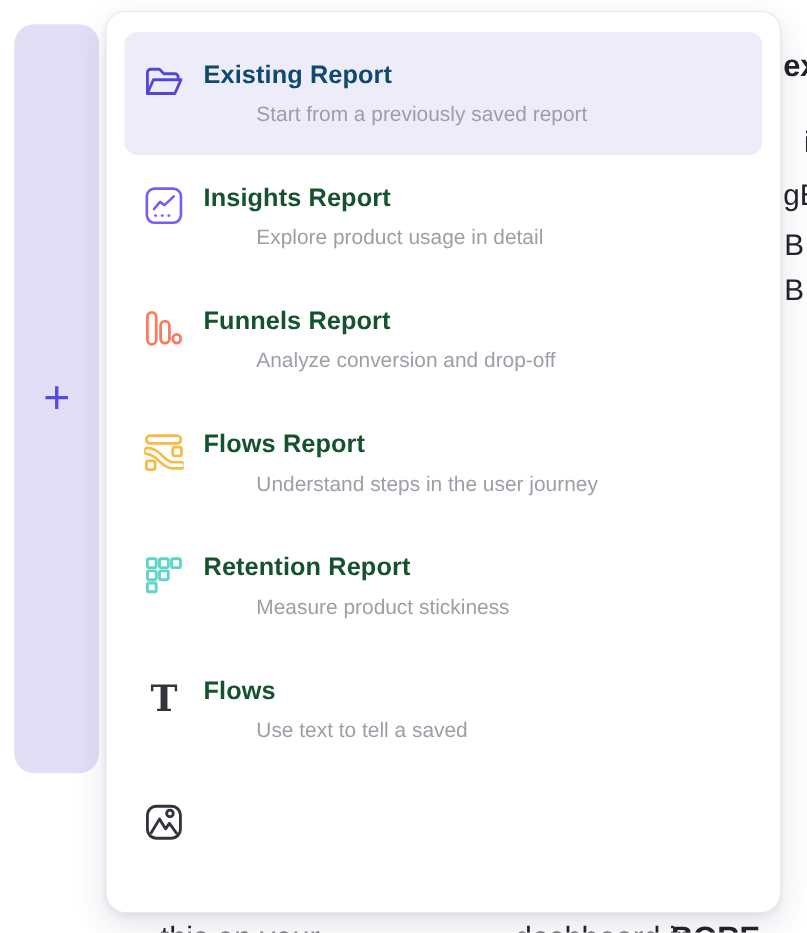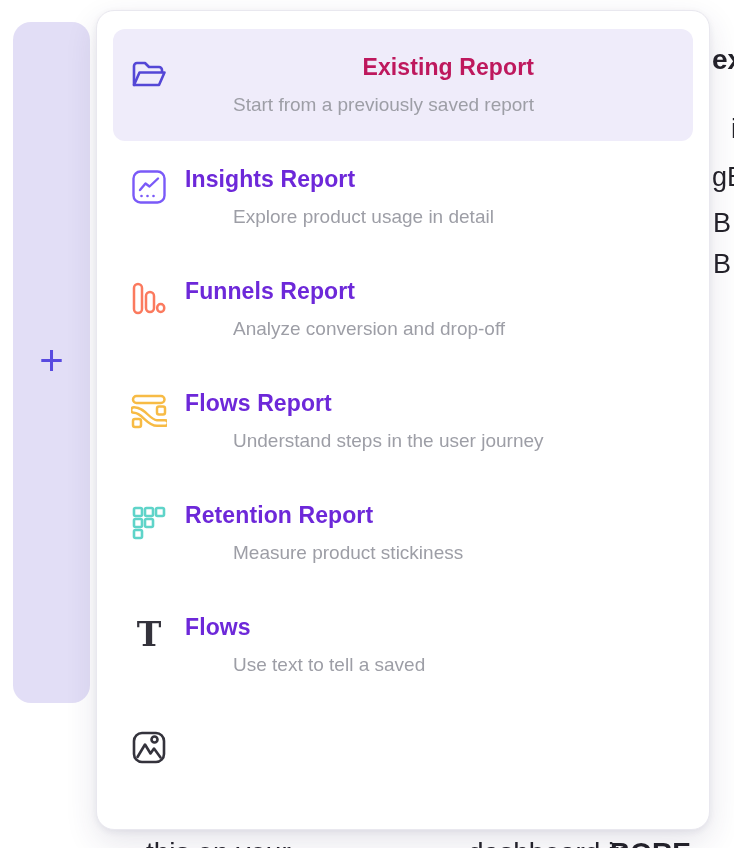--- a/index.html
+++ b/index.html
@@ -18,22 +18,22 @@
   
   .card{position:absolute;left:96px;top:10px;width:614px;height:820px;box-sizing:border-box;
         background:#ffffff;border:1px solid #e9e8ef;border-radius:18px;
         box-shadow:0 12px 32px rgba(48,42,92,.12),0 2px 6px rgba(48,42,92,.07);
         padding:18px 16px;z-index:3;}
   .menu-item{position:relative;height:112px;box-sizing:border-box;border-radius:12px;
              display:flex;align-items:flex-start;padding:24px 16px 0 16px;cursor:pointer;}
   .menu-item.hl{background:#efecfa;}
   .mi-icon{width:40px;height:40px;flex:0 0 40px;display:flex;align-items:center;justify-content:center;margin-top:2px;}
   .mi-text{margin-left:16px;display:flex;flex-direction:column;}
-  .mi-title{font-size:23px;font-weight:700;color:#6d28d9;line-height:28px;letter-spacing:.1px;}
-  .menu-item.hl .mi-title{color:#be185d;text-align:right;}
+  .mi-title{font-size:23px;font-weight:700;color:#14532d;line-height:28px;letter-spacing:.1px;}
+  .menu-item.hl .mi-title{color:#0c4a6e;}
   .mi-sub{font-size:19px;font-weight:400;color:#9d9ea6;line-height:28px;margin-top:10px;margin-left:48px;}
   .t-glyph{font-family:"DejaVu Serif","Liberation Serif",serif;font-size:33px;font-weight:700;
            color:#34333c;line-height:1;transform:translateY(-1px);}
 </style>
 </head>
 <body>
 
 <div class="stage">
 
   <span class="bg-frag b" style="left:712px;top:44px;font-size:28px;">ex</span>

